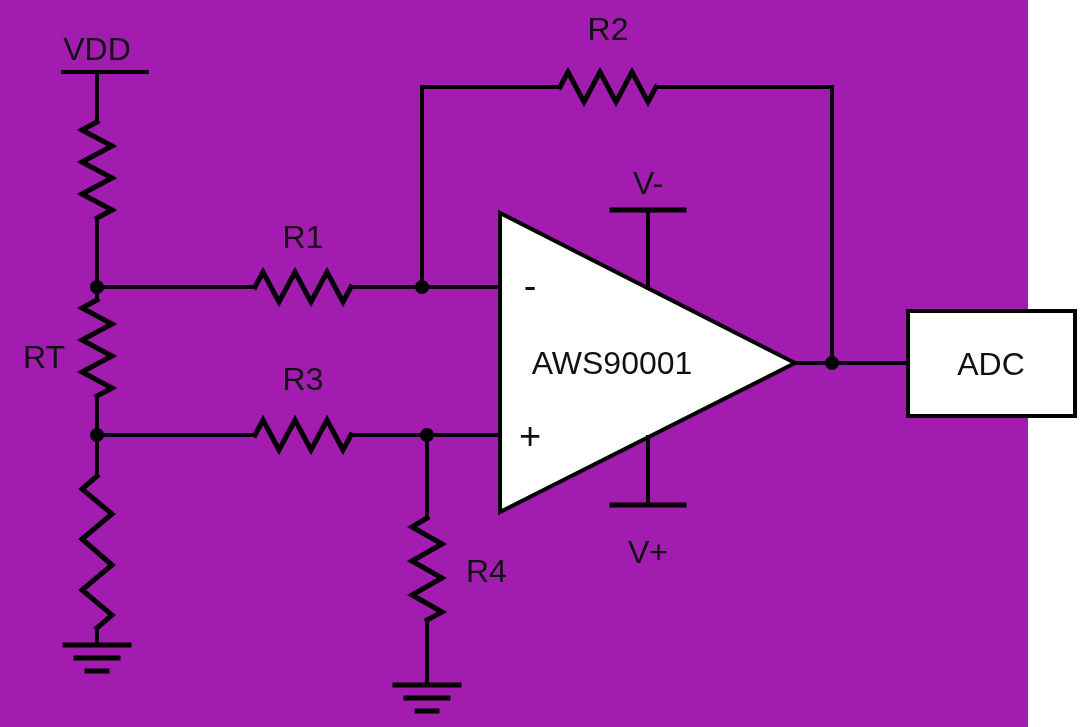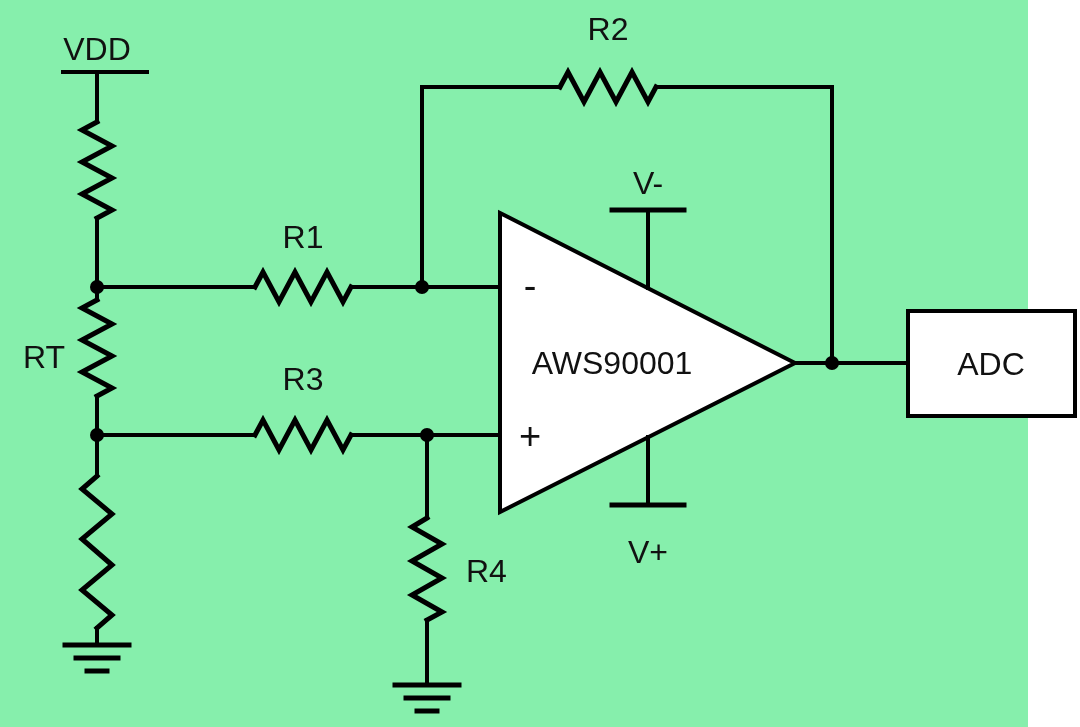--- a/index.html
+++ b/index.html
@@ -7,21 +7,21 @@
     padding: 0;
     background: #ffffff;
     width: 1080px;
     height: 727px;
     overflow: hidden;
   }
   .canvas-wrap {
     position: relative;
     width: 1028px;
     height: 727px;
-    background: #86efac;
+    background: #a21caf;
   }
   svg text {
     font-family: "Liberation Sans", "DejaVu Sans", sans-serif;
     font-size: 32px;
     fill: #111111;
     stroke: none;
   }
   svg text.opamp-sign {
     font-size: 38px;
   }

